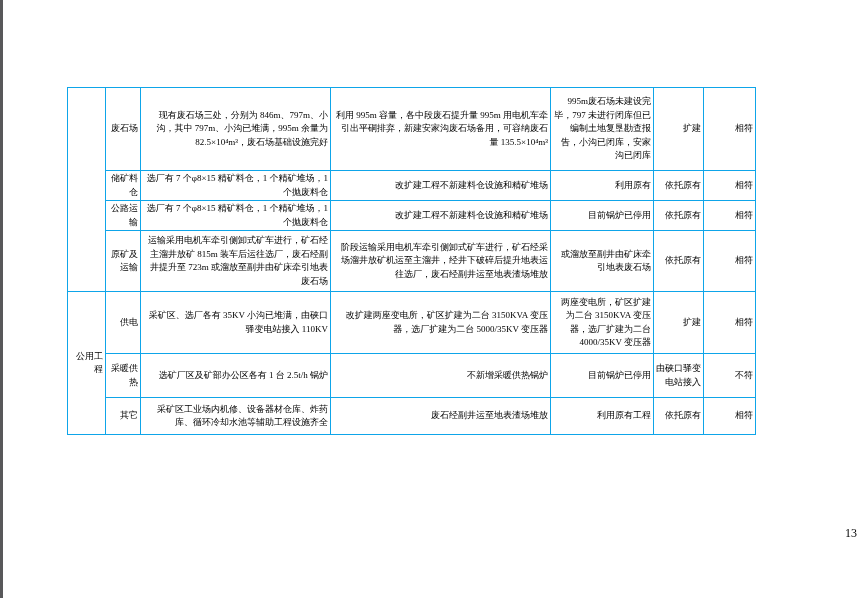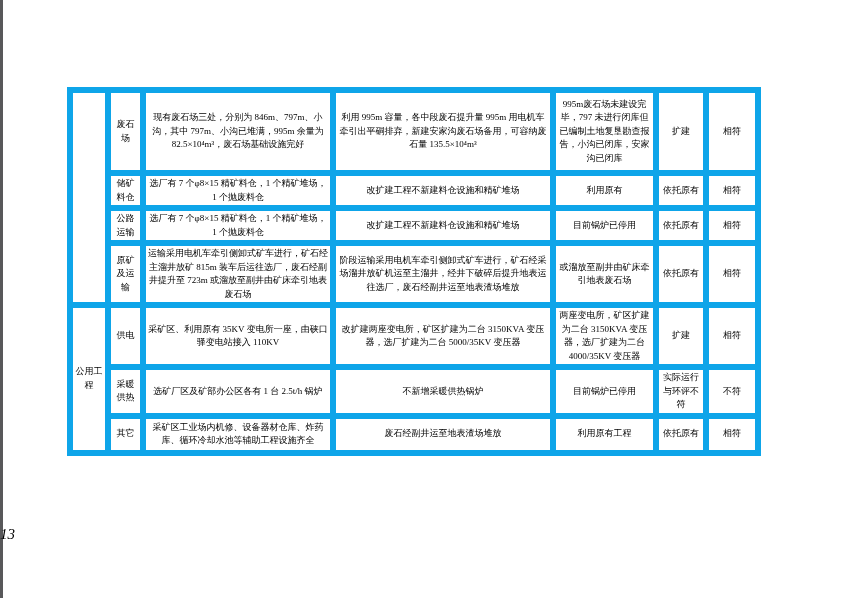--- a/index.html
+++ b/index.html
@@ -6,23 +6,23 @@
   html, body { width:857px; height:598px; background:#ffffff; overflow:hidden; }
   body { position:relative; font-family:"Liberation Serif","DejaVu Serif",serif; color:#000; }
 
   .left-edge { position:absolute; left:0; top:0; width:3px; height:598px; background:#58585a; }
 
   table.doc-table {
     position:absolute; left:67px; top:87px; width:688px;
     border-collapse:collapse; table-layout:fixed;
   }
   table.doc-table td {
-    border:6px solid #0ea5e9;
+    border:1px solid #0ea5e9;
     font-size:9px; line-height:13.5px;
-    text-align:center; vertical-align:middle;
+    text-align:right; vertical-align:middle;
     padding:1px 2px; overflow:hidden;
     word-break:break-word;
     font-family:Liberation Serif, serif;
   }
   col.c1 { width:38px; }
   col.c2 { width:35px; }
   col.c3 { width:190px; }
   col.c4 { width:220px; }
   col.c5 { width:103px; }
   col.c6 { width:50px; }
@@ -31,21 +31,21 @@
   tr.r1 { height:83px; }
   tr.r2 { height:28px; }
   tr.r3 { height:29px; }
   tr.r4 { height:61px; }
   tr.r5 { height:62px; }
   tr.r6 { height:44px; }
   tr.r7 { height:37px; }
 
   .page-number {
     position:absolute; left:0; top:526px; width:857px;
-    text-align:left; font-size:15px; color:#000;font-style:italic;
+    text-align:right; font-size:12px; color:#000;
   }
 </style>
 </head>
 <body>
 
 <div class="left-edge"></div>
 
 <table class="doc-table">
   <colgroup>
     <col class="c1">
@@ -86,32 +86,32 @@
       <td>原矿及运输</td>
       <td>运输采用电机车牵引侧卸式矿车进行，矿石经主溜井放矿 815m 装车后运往选厂，废石经副井提升至 723m 或溜放至副井由矿床牵引地表废石场</td>
       <td>阶段运输采用电机车牵引侧卸式矿车进行，矿石经采场溜井放矿机运至主溜井，经井下破碎后提升地表运往选厂，废石经副井运至地表渣场堆放</td>
       <td>或溜放至副井由矿床牵引地表废石场</td>
       <td>依托原有</td>
       <td>相符</td>
     </tr>
     <tr class="r5">
       <td rowspan="3">公用工程</td>
       <td>供电</td>
-      <td>采矿区、利用原有 35KV 变电所一座，由硖口驿变电站接入 110KV</td>
+      <td>采矿区、选厂各有 35KV 小沟已堆满，由硖口驿变电站接入 110KV</td>
       <td>改扩建两座变电所，矿区扩建为二台 3150KVA 变压器，选厂扩建为二台 5000/35KV 变压器</td>
       <td>两座变电所，矿区扩建为二台 3150KVA 变压器，选厂扩建为二台 4000/35KV 变压器</td>
       <td>扩建</td>
       <td>相符</td>
     </tr>
     <tr class="r6">
       <td>采暖供热</td>
       <td>选矿厂区及矿部办公区各有 1 台 2.5t/h 锅炉</td>
       <td>不新增采暖供热锅炉</td>
       <td>目前锅炉已停用</td>
-      <td>实际运行与环评不符</td>
+      <td>由硖口驿变电站接入</td>
       <td>不符</td>
     </tr>
     <tr class="r7">
       <td>其它</td>
       <td>采矿区工业场内机修、设备器材仓库、炸药库、循环冷却水池等辅助工程设施齐全</td>
       <td>废石经副井运至地表渣场堆放</td>
       <td>利用原有工程</td>
       <td>依托原有</td>
       <td>相符</td>
     </tr>

